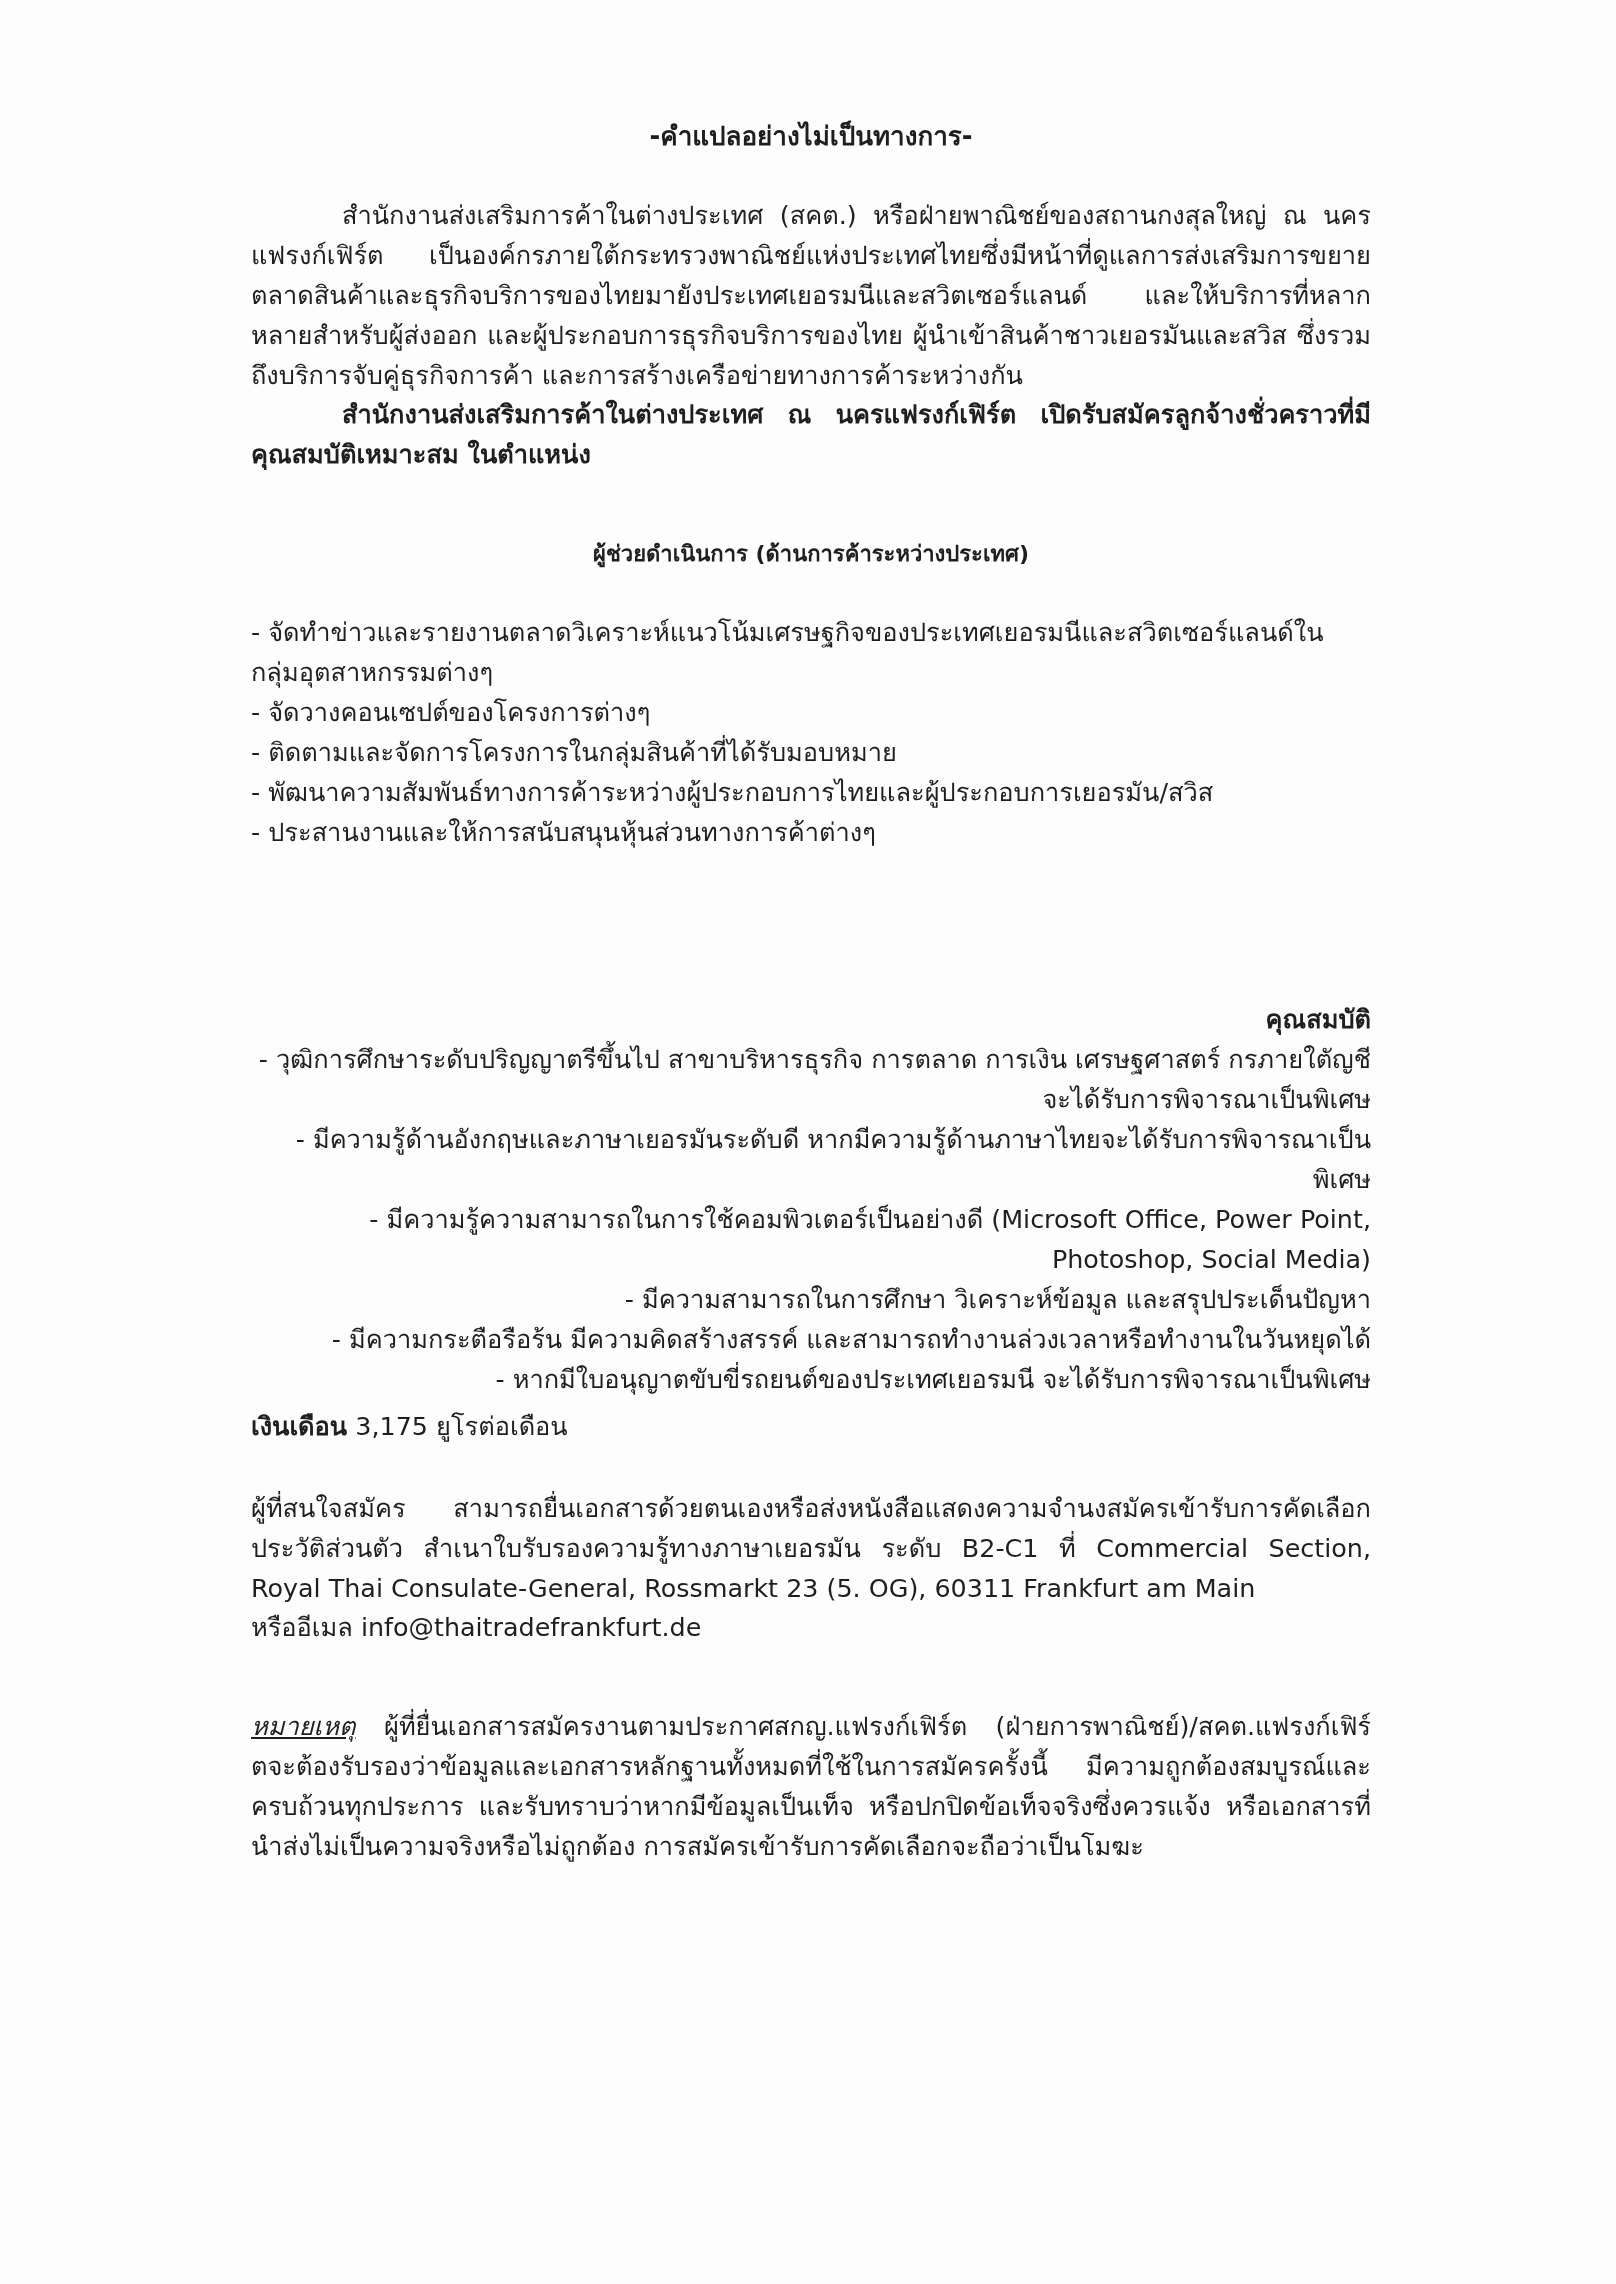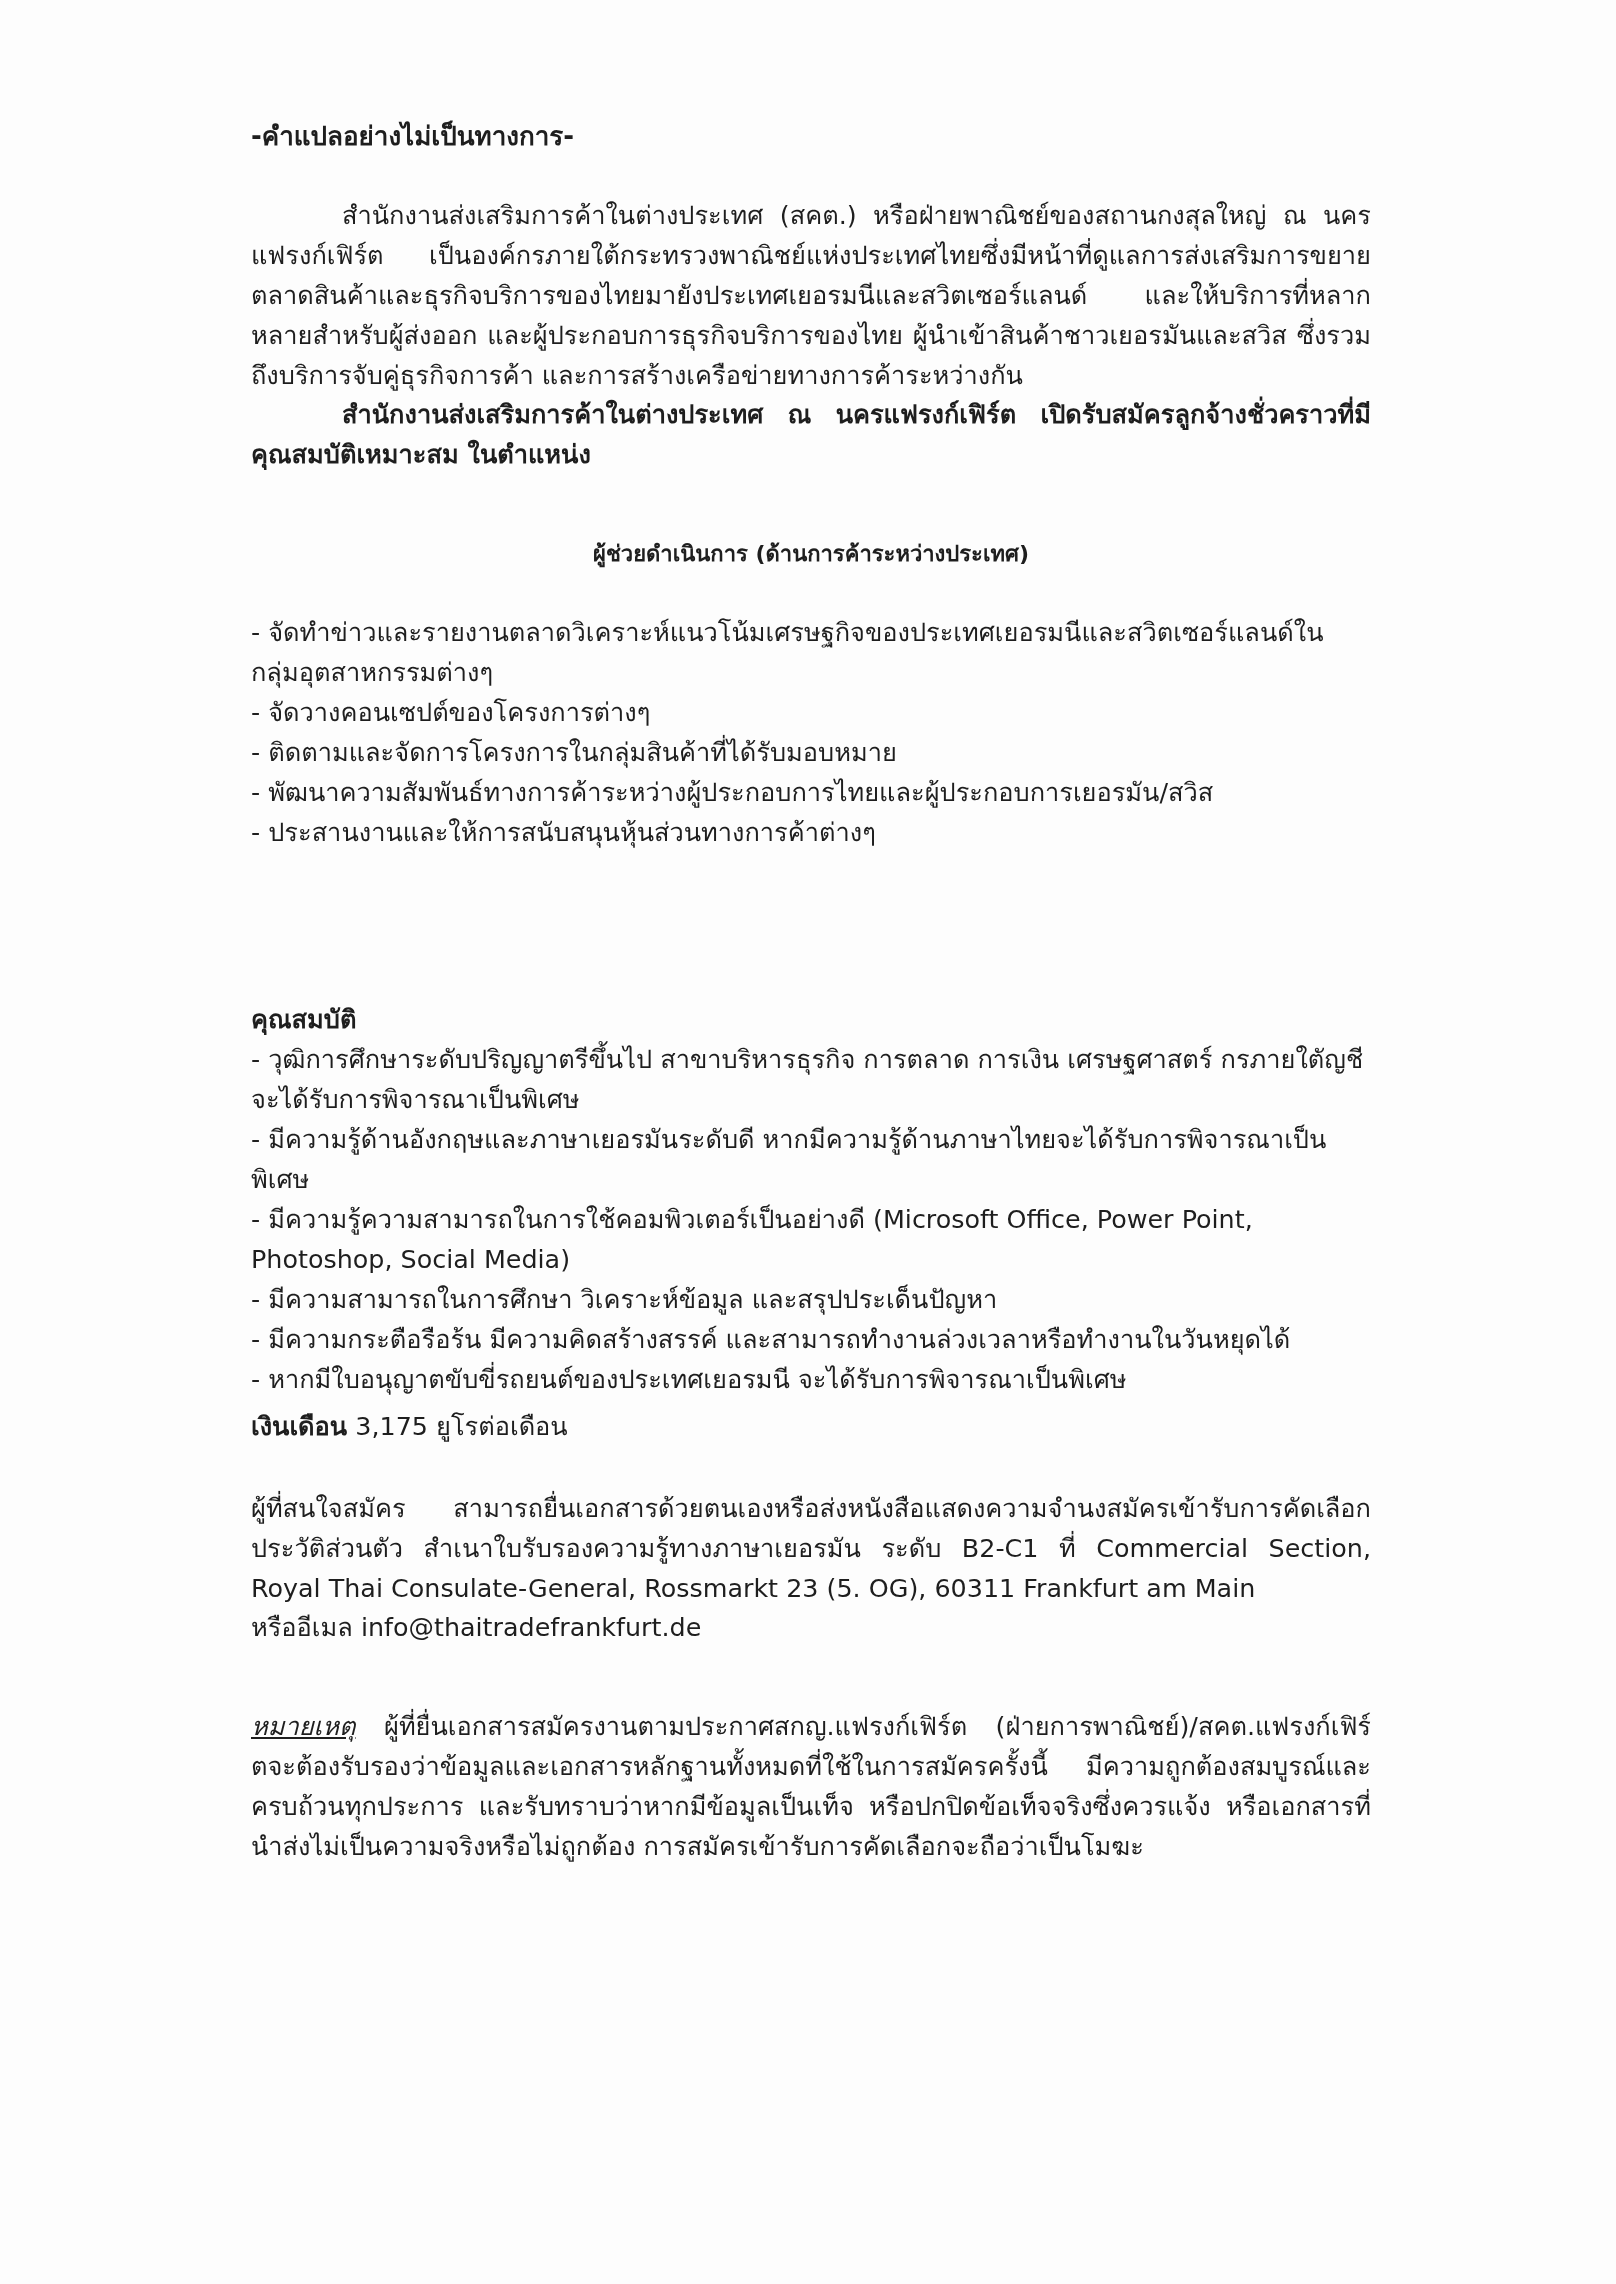--- a/index.html
+++ b/index.html
@@ -16,20 +16,21 @@
       position: absolute;
       left: 251px;
       top: 0;
       width: 1120px;
     }
     .title {
       position: absolute;
       top: 117px;
       left: 0;
       width: 1120px;
+      text-align: center;
       font-size: 26px;
       font-weight: bold;
       line-height: 39px;
     }
     .para {
       position: absolute;
       left: 0;
       width: 1120px;
       font-size: 25.4px;
       line-height: 40px;
@@ -69,21 +70,21 @@
   <div class="heading-center" style="top:534px;">ผู้ช่วยดำเนินการ (ด้านการค้าระหว่างประเทศ)</div>
 
   <div class="block" style="top:612px;">
     <div class="bullet">- จัดทำข่าวและรายงานตลาดวิเคราะห์แนวโน้มเศรษฐกิจของประเทศเยอรมนีและสวิตเซอร์แลนด์ในกลุ่มอุตสาหกรรมต่างๆ</div>
     <div class="bullet">- จัดวางคอนเซปต์ของโครงการต่างๆ</div>
     <div class="bullet">- ติดตามและจัดการโครงการในกลุ่มสินค้าที่ได้รับมอบหมาย</div>
     <div class="bullet">- พัฒนาความสัมพันธ์ทางการค้าระหว่างผู้ประกอบการไทยและผู้ประกอบการเยอรมัน/สวิส</div>
     <div class="bullet">- ประสานงานและให้การสนับสนุนหุ้นส่วนทางการค้าต่างๆ</div>
   </div>
 
-  <div class="block" style="top:999px;">
+  <div class="block" style="top:999px;text-align:right;">
     <div class="section-title">คุณสมบัติ</div>
     <div class="bullet">- วุฒิการศึกษาระดับปริญญาตรีขึ้นไป สาขาบริหารธุรกิจ การตลาด การเงิน เศรษฐศาสตร์ กรภายใตัญชี จะได้รับการพิจารณาเป็นพิเศษ</div>
     <div class="bullet">- มีความรู้ด้านอังกฤษและภาษาเยอรมันระดับดี หากมีความรู้ด้านภาษาไทยจะได้รับการพิจารณาเป็นพิเศษ</div>
     <div class="bullet">- มีความรู้ความสามารถในการใช้คอมพิวเตอร์เป็นอย่างดี (Microsoft Office, Power Point, Photoshop, Social Media)</div>
     <div class="bullet">- มีความสามารถในการศึกษา วิเคราะห์ข้อมูล และสรุปประเด็นปัญหา</div>
     <div class="bullet">- มีความกระตือรือร้น มีความคิดสร้างสรรค์ และสามารถทำงานล่วงเวลาหรือทำงานในวันหยุดได้</div>
     <div class="bullet">- หากมีใบอนุญาตขับขี่รถยนต์ของประเทศเยอรมนี จะได้รับการพิจารณาเป็นพิเศษ</div>
   </div>
 
   <div class="para" style="top:1406px;">

